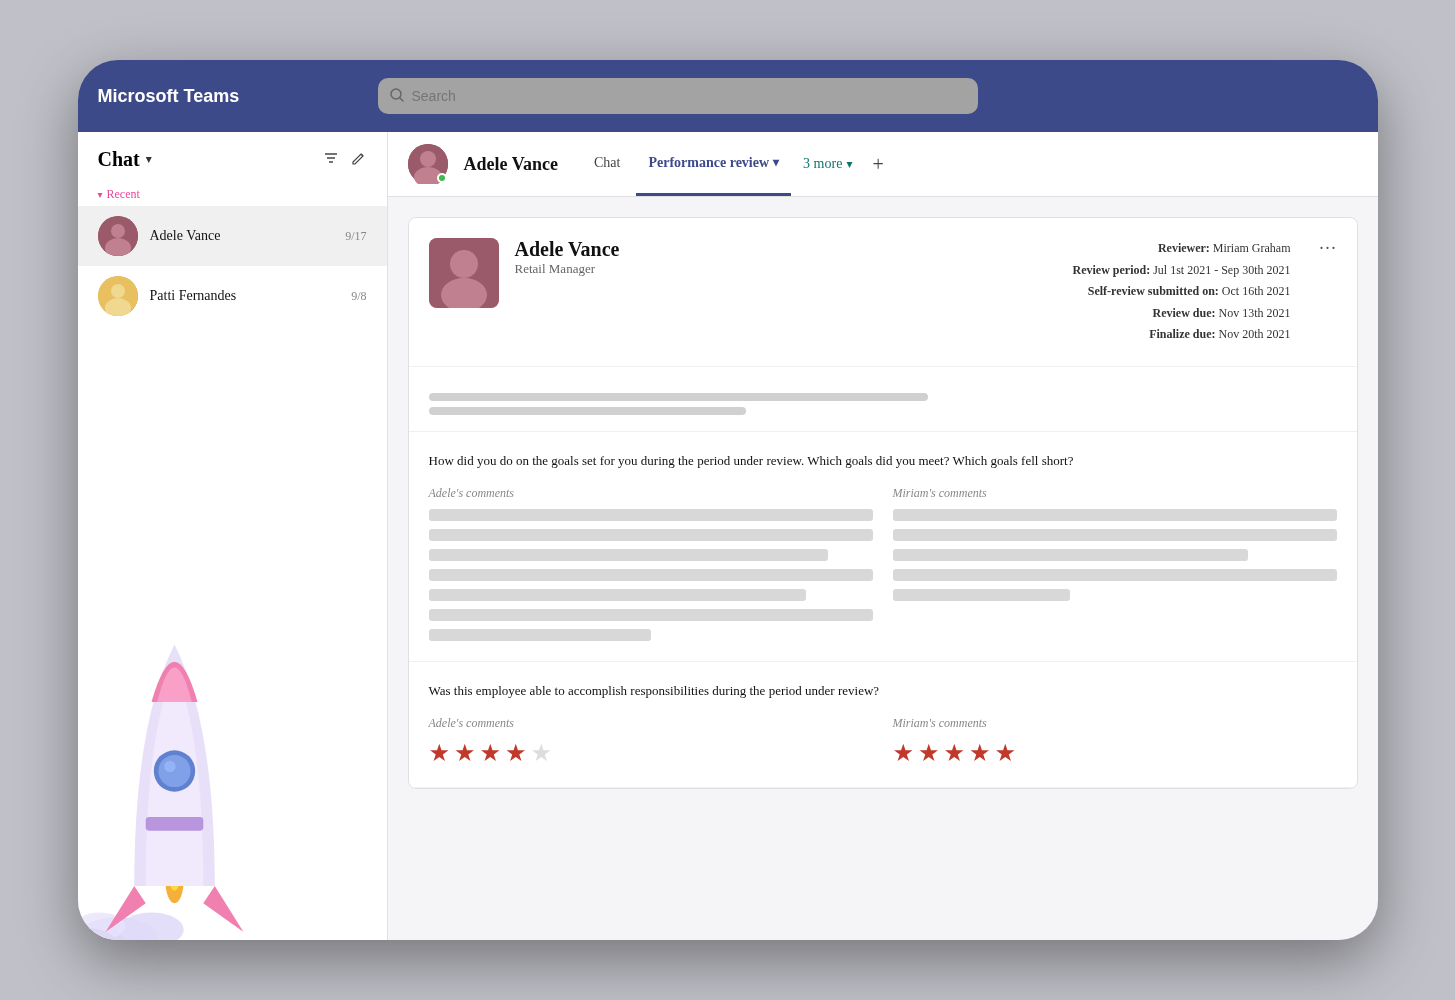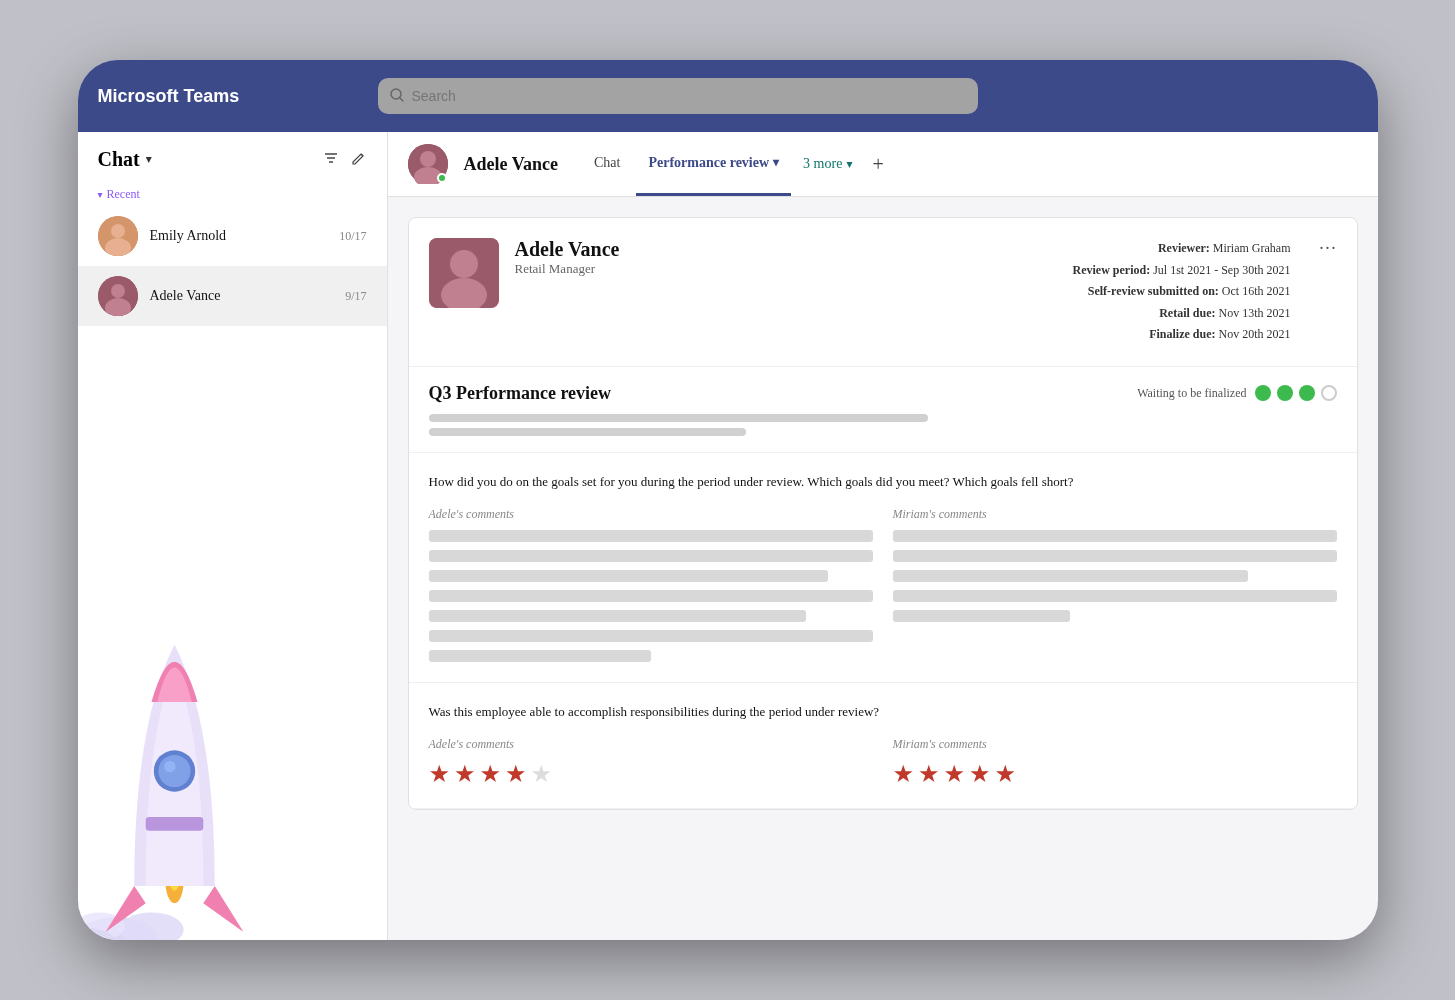--- a/index.html
+++ b/index.html
@@ -99,21 +99,21 @@
       color: #333;
     }
     .sidebar-icons {
       display: flex;
       gap: 12px;
       color: #555;
       font-size: 16px;
     }
     .sidebar-section-label {
       font-size: 12px;
-      color: #8b5cf6;
+      color: #ec4899;
       padding: 8px 20px 4px;
       display: flex;
       align-items: center;
       gap: 4px;
     }
     .sidebar-section-label::before {
       content: '▾';
       font-size: 10px;
     }
     .contact-list {
@@ -454,41 +454,41 @@
               <path d="M2 12 L2 14 L4 14 L12 6 L10 4 Z" stroke="#444" stroke-width="1.2" fill="none"></path>
               <line x1="10" y1="4" x2="12" y2="6" stroke="#444" stroke-width="1.2"></line>
             </svg>
           </span>
         </div>
       </div>
 
       <div class="sidebar-section-label">Recent</div>
 
       <ul class="contact-list">
-        <li class="contact-item">
-          <div class="avatar avatar-emily">
-            <svg width="40" height="40" viewBox="0 0 40 40">
-              <circle cx="20" cy="20" r="20" fill="#d4956a"></circle>
-              <circle cx="20" cy="15" r="7" fill="#e8b090"></circle>
-              <ellipse cx="20" cy="32" rx="13" ry="10" fill="#e8b090"></ellipse>
-            </svg>
-          </div>
-          <span class="contact-name">Emily Arnold</span>
-          <span class="contact-date">10/17</span>
-        </li>
         <li class="contact-item active">
           <div class="avatar avatar-adele">
             <svg width="40" height="40" viewBox="0 0 40 40">
               <circle cx="20" cy="20" r="20" fill="#9b5a6a"></circle>
               <circle cx="20" cy="15" r="7" fill="#c08090"></circle>
               <ellipse cx="20" cy="32" rx="13" ry="10" fill="#c08090"></ellipse>
             </svg>
           </div>
           <span class="contact-name">Adele Vance</span>
           <span class="contact-date">9/17</span>
+        </li>
+        <li class="contact-item">
+          <div class="avatar avatar-patti">
+            <svg width="40" height="40" viewBox="0 0 40 40">
+              <circle cx="20" cy="20" r="20" fill="#e8c060"></circle>
+              <circle cx="20" cy="15" r="7" fill="#f0d890"></circle>
+              <ellipse cx="20" cy="32" rx="13" ry="10" fill="#f0d890"></ellipse>
+            </svg>
+          </div>
+          <span class="contact-name">Patti Fernandes</span>
+          <span class="contact-date">9/8</span>
         </li>
       </ul>
 
       <div class="rocket-wrapper">
         <svg viewBox="0 0 200 300" xmlns="http://www.w3.org/2000/svg">
 
           <ellipse cx="60" cy="285" rx="35" ry="18" fill="#d8d4f0" opacity="0.9"></ellipse>
           <ellipse cx="90" cy="278" rx="28" ry="15" fill="#e0dcf8" opacity="0.9"></ellipse>
           <ellipse cx="45" cy="275" rx="22" ry="12" fill="#e8e4fc" opacity="0.8"></ellipse>
           <ellipse cx="30" cy="290" rx="30" ry="14" fill="#dcd8f4" opacity="0.9"></ellipse>
@@ -555,39 +555,27 @@
               </svg>
             </div>
             <div class="profile-info">
               <div class="profile-name">Adele Vance</div>
               <div class="profile-title">Retail Manager</div>
             </div>
             <div class="review-meta">
               <div><strong>Reviewer:</strong> <span>Miriam Graham</span></div>
               <div><strong>Review period:</strong> <span>Jul 1st 2021 - Sep 30th 2021</span></div>
               <div><strong>Self-review submitted on:</strong> <span>Oct 16th 2021</span></div>
-              <div><strong>Retail due:</strong> <span>Nov 13th 2021</span></div>
+              <div><strong>Review due:</strong> <span>Nov 13th 2021</span></div>
               <div><strong>Finalize due:</strong> <span>Nov 20th 2021</span></div>
             </div>
             <span class="three-dots">···</span>
           </div>
 
           <div class="review-header-section">
-            <div class="review-title-row">
-              <span class="review-title">Q3 Performance review</span>
-              <div class="status-area">
-                <span class="status-text">Waiting to be finalized</span>
-                <div class="status-dots">
-                  <div class="status-dot green"></div>
-                  <div class="status-dot green"></div>
-                  <div class="status-dot green"></div>
-                  <div class="status-dot empty"></div>
-                </div>
-              </div>
-            </div>
             <div class="progress-bars">
               <div class="progress-bar long"></div>
               <div class="progress-bar" style="width:35%;"></div>
             </div>
           </div>
 
           <div class="question-section">
             <div class="question-text">How did you do on the goals set for you during the period under review. Which goals did you meet? Which goals fell short?</div>
             <div class="comments-grid">
               <div class="comment-col">

